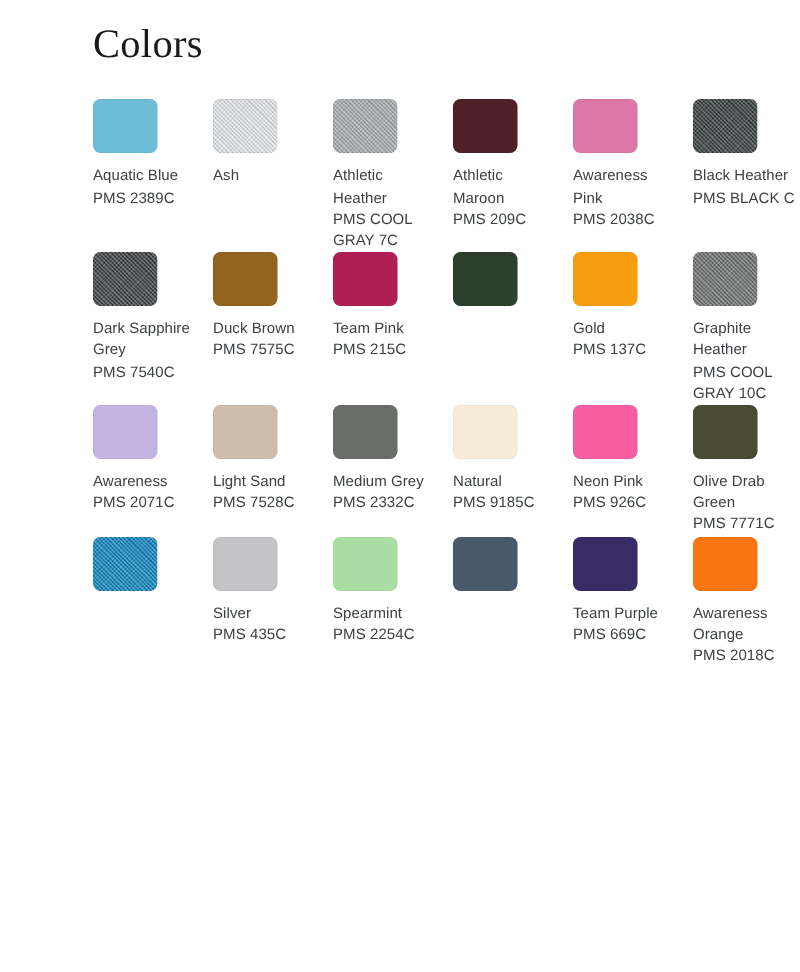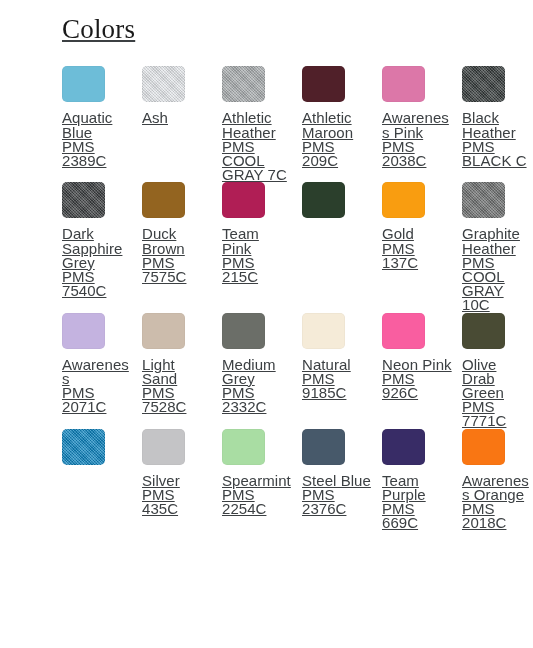--- a/index.html
+++ b/index.html
@@ -13,21 +13,20 @@
     font-family: "Liberation Sans", sans-serif;
     color: #3c4043;
     overflow: hidden;
   }
   .page {
     position: relative;
     width: 463px;
     height: 648px;
     box-sizing: border-box;
     padding: 0 0 0 0;
-    text-decoration: underline;
   }
   .page-title {
     font-family: "Liberation Serif", serif;
     font-size: 27px;
     font-weight: 400;
     color: #1a1a1a;
     letter-spacing: 0.2px;
     margin: 0;
     padding: 13px 0 0 62px;
     line-height: 1.2;
@@ -49,21 +48,21 @@
     width: 43px;
     height: 36px;
     border-radius: 5px;
     box-shadow: inset 0 0 0 0.5px rgba(0,0,0,0.05);
   }
   .swatch-chip.light-edge {
     box-shadow: inset 0 0 0 0.5px rgba(0,0,0,0.07);
   }
   .swatch-label {
     margin-top: 9px;
-    font-size: 15px;
+    font-size: 10px;
     line-height: 14.2px;
     color: #3c4043;
     letter-spacing: 0.05px;
     word-wrap: break-word;
   }
   .swatch-name {
     display: block;
   }
   .swatch-pms {
     display: block;
@@ -211,24 +210,20 @@
       </div>
       <div class="swatch-cell">
         <div class="swatch-chip" style="background: rgb(169, 221, 163);"></div>
         <div class="swatch-label">
           <span class="swatch-name">Spearmint</span>
           <span class="swatch-pms">PMS 2254C</span>
         </div>
       </div>
       <div class="swatch-cell">
         <div class="swatch-chip" style="background: rgb(71, 89, 106);"></div>
-        <div class="swatch-label">
-          <span class="swatch-name">Steel Blue</span>
-          <span class="swatch-pms">PMS 2376C</span>
-        </div>
       </div>
       <div class="swatch-cell">
         <div class="swatch-chip" style="background: rgb(56, 44, 102);"></div>
         <div class="swatch-label">
           <span class="swatch-name">Team Purple</span>
           <span class="swatch-pms">PMS 669C</span>
         </div>
       </div>
       <div class="swatch-cell">
         <div class="swatch-chip" style="background: rgb(249, 118, 19);"></div>

